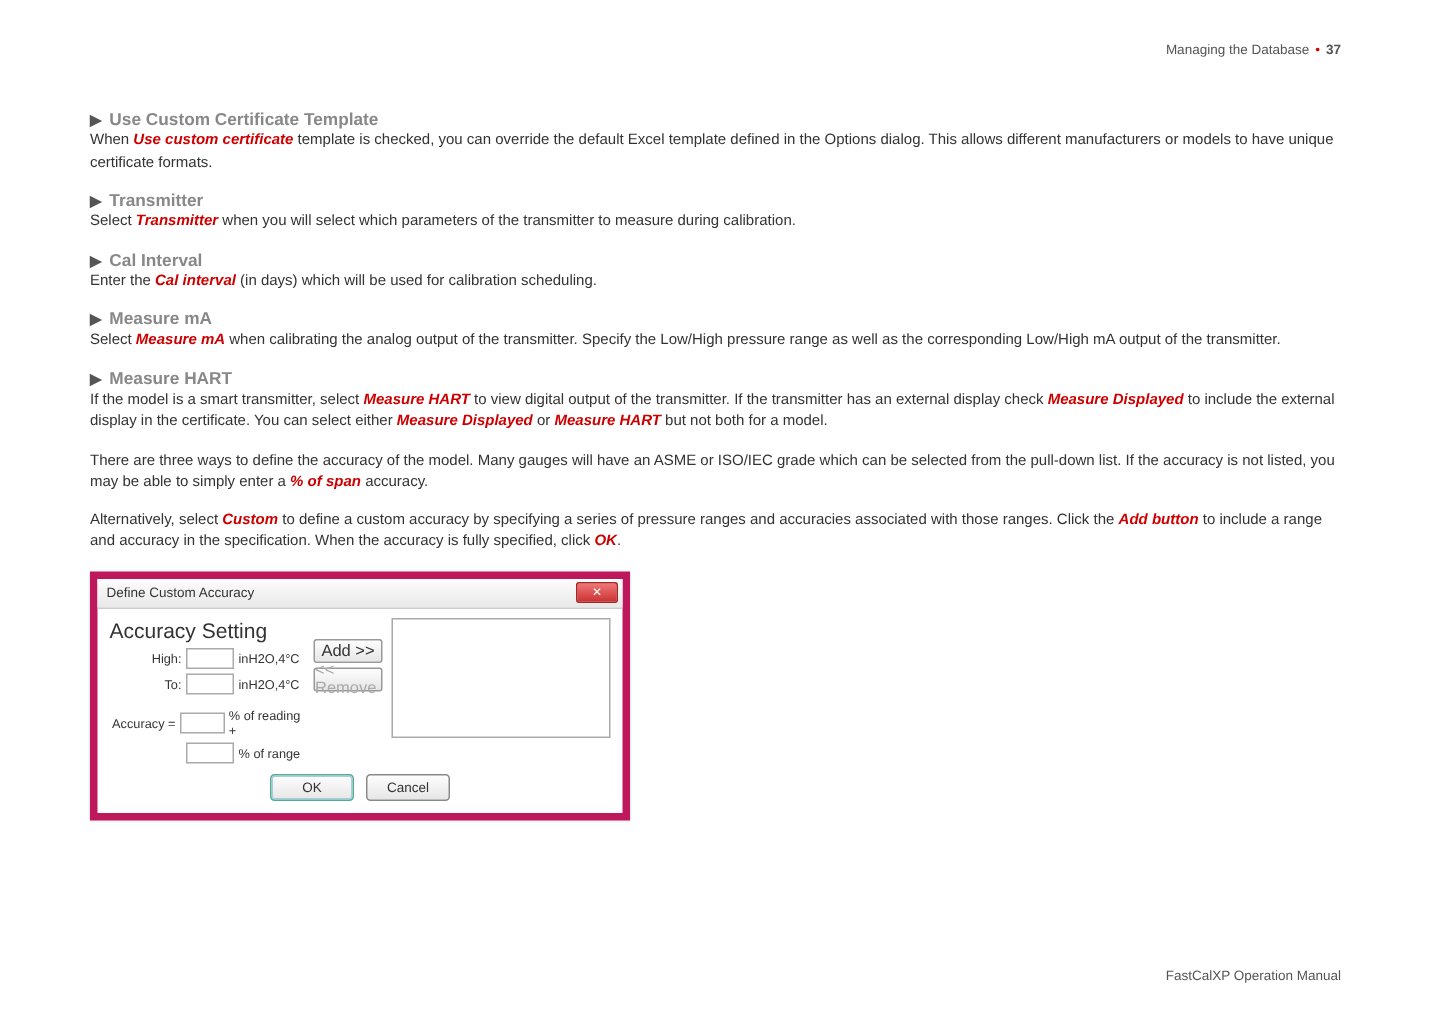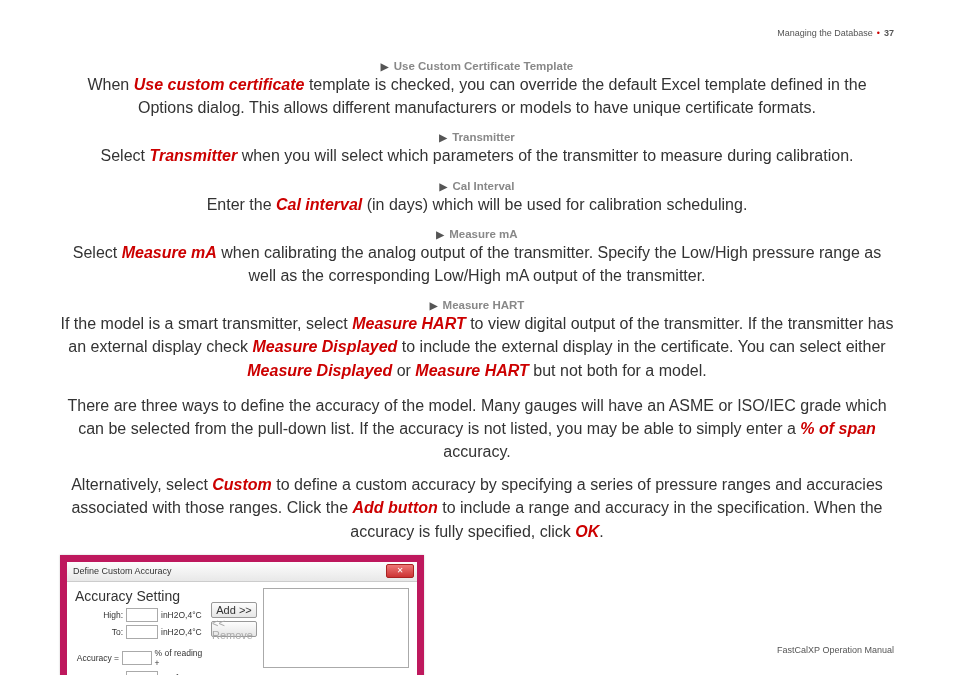--- a/index.html
+++ b/index.html
@@ -14,50 +14,50 @@
     position: relative;
     box-sizing: border-box;
   }
   .page {
     padding: 28px 60px 0 60px;
   }
   .header-right {
     text-align: right;
     font-size: 9px;
     color: #555;
-    margin-bottom: 22px;
+    margin-bottom: 36px;
   }
   .header-right .dot { color: #c00; padding: 0 4px; }
   .header-right .pg { font-weight: bold; }
   .section-title {
     color: #888;
     font-weight: bold;
     font-size: 11.5px;
     margin: 10px 0 1px 0;
   }
   .section-title .arrow { color: #555; font-size: 10px; padding-right: 2px;}
   .body-text {
-    font-size: 16px;
+    font-size: 10px;
     line-height: 1.45;
     color: #333;
     margin: 0 0 0 0;
   }
   .red { color: #c00; font-style: italic; font-weight: bold; }
-  .block { margin-bottom: 12px; text-align: center; }
+  .block { margin-bottom: 12px; }
   .footer {
     position: absolute;
     bottom: 20px;
     right: 60px;
     font-size: 9px;
     color: #555;
   }
   
   .dialog {
     width: 350px;
-    border: 7px solid #be185d;
+    border: 5px solid #be185d;
     box-shadow: 0 0 2px rgba(0,0,0,0.2);
     font-family: Tahoma, Arial, sans-serif;
     font-size: 9px;
     margin-top: 12px;
     background: #fff;
   }
   .titlebar {
     background: linear-gradient(#fdfdfd, #e8e8e8);
     border-bottom: 1px solid #ccc;
     display: flex;

